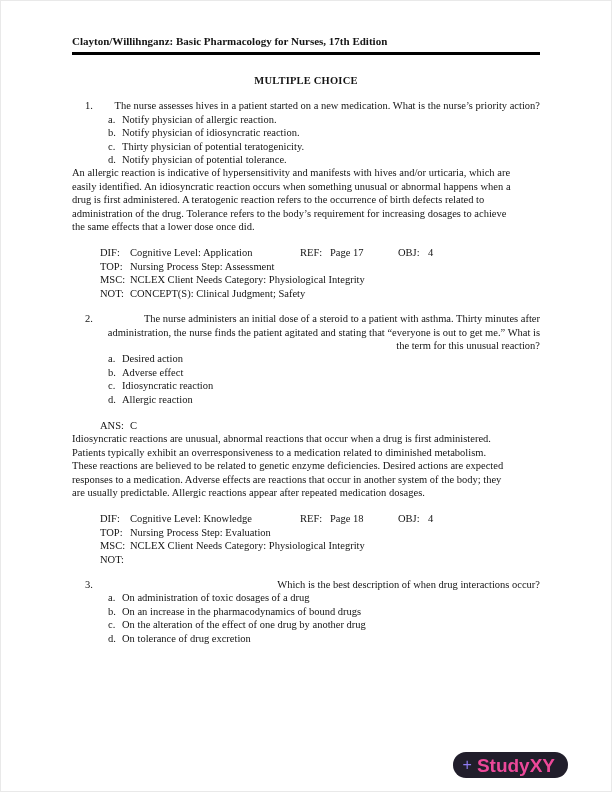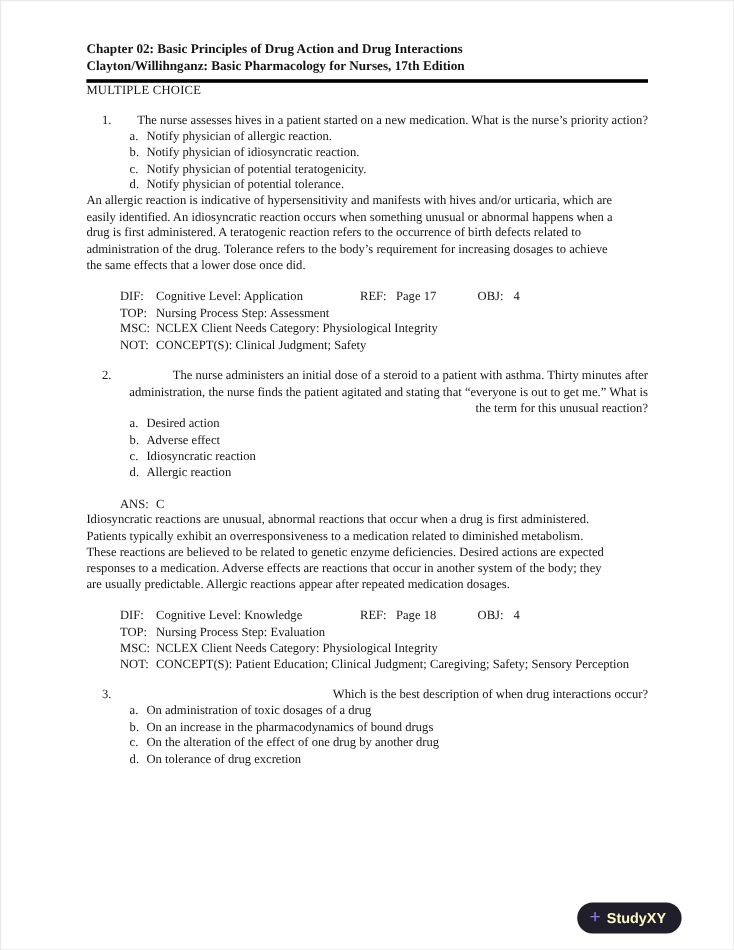--- a/index.html
+++ b/index.html
@@ -22,22 +22,24 @@
     font-size: 11px;
     line-height: 14px;
   }
   .header-rule {
     height: 3px;
     background: #000;
     margin-top: 4px;
   }
 
   .section-title {
-    font-weight: normal;
+    margin-top: 19px;
+    font-weight: bold;
     letter-spacing: 0.2px;
+    text-align: center;
   }
 
   .question { margin-top: 12px; }
   .q-head { display: flex; }
   .q-num { flex: 0 0 15px; margin-left: 13px; }
   .q-text { flex: 1; text-align: right; }
 
   .options { margin-left: 36px; }
   .option { display: flex; }
   .opt-letter { flex: 0 0 14px; }
@@ -67,33 +69,32 @@
   }
   .studyxy .plus {
     font-family: "Liberation Sans", sans-serif;
     font-size: 16px;
     font-weight: 400;
     color: #8f7bf2;
     line-height: 1;
   }
   .studyxy .brand {
     font-family: "Liberation Sans", sans-serif;
-    font-size: 12px;
+    font-size: 19px;
     font-weight: 700;
-    color: #fef9c3;
+    color: #ec4899;
     line-height: 1;
   }
 </style>
 </head>
 <body>
 
 <div class="page">
 
   <div class="doc-header">
-    <div class="header-line">Chapter 02: Basic Principles of Drug Action and Drug Interactions</div>
     <div class="header-line">Clayton/Willihnganz: Basic Pharmacology for Nurses, 17th Edition</div>
     <div class="header-rule"></div>
   </div>
 
   <div class="section-title">MULTIPLE CHOICE</div>
 
   <section class="question">
     <div class="q-head">
       <span class="q-num">1.</span>
       <span class="q-text">The nurse assesses hives in a patient started on a new medication. What is the nurse’s priority action?</span>
@@ -102,21 +103,21 @@
       <div class="option">
         <span class="opt-letter">a.</span>
         <span class="opt-text">Notify physician of allergic reaction.</span>
       </div>
       <div class="option">
         <span class="opt-letter">b.</span>
         <span class="opt-text">Notify physician of idiosyncratic reaction.</span>
       </div>
       <div class="option">
         <span class="opt-letter">c.</span>
-        <span class="opt-text">Notify physician of potential teratogenicity.</span>
+        <span class="opt-text">Thirty physician of potential teratogenicity.</span>
       </div>
       <div class="option">
         <span class="opt-letter">d.</span>
         <span class="opt-text">Notify physician of potential tolerance.</span>
       </div>
     </div>
     <div class="rationale">An allergic reaction is indicative of hypersensitivity and manifests with hives and/or urticaria, which are easily identified. An idiosyncratic reaction occurs when something unusual or abnormal happens when a drug is first administered. A teratogenic reaction refers to the occurrence of birth defects related to administration of the drug. Tolerance refers to the body’s requirement for increasing dosages to achieve the same effects that a lower dose once did.</div>
     <div class="meta">
       <div class="meta-row">
         <span class="meta-seg seg-dif"><span class="m-label">DIF:</span><span>Cognitive Level: Application</span></span>
@@ -174,21 +175,20 @@
       <div class="meta-row">
         <span class="m-label">TOP:</span>
           <span>Nursing Process Step: Evaluation</span>
       </div>
       <div class="meta-row">
         <span class="m-label">MSC:</span>
           <span>NCLEX Client Needs Category: Physiological Integrity</span>
       </div>
       <div class="meta-row">
         <span class="m-label">NOT:</span>
-          <span>CONCEPT(S): Patient Education; Clinical Judgment; Caregiving; Safety; Sensory Perception</span>
       </div>
     </div>
   </section>
 
   <section class="question">
     <div class="q-head">
       <span class="q-num">3.</span>
       <span class="q-text">Which is the best description of when drug interactions occur?</span>
     </div>
     <div class="options">

